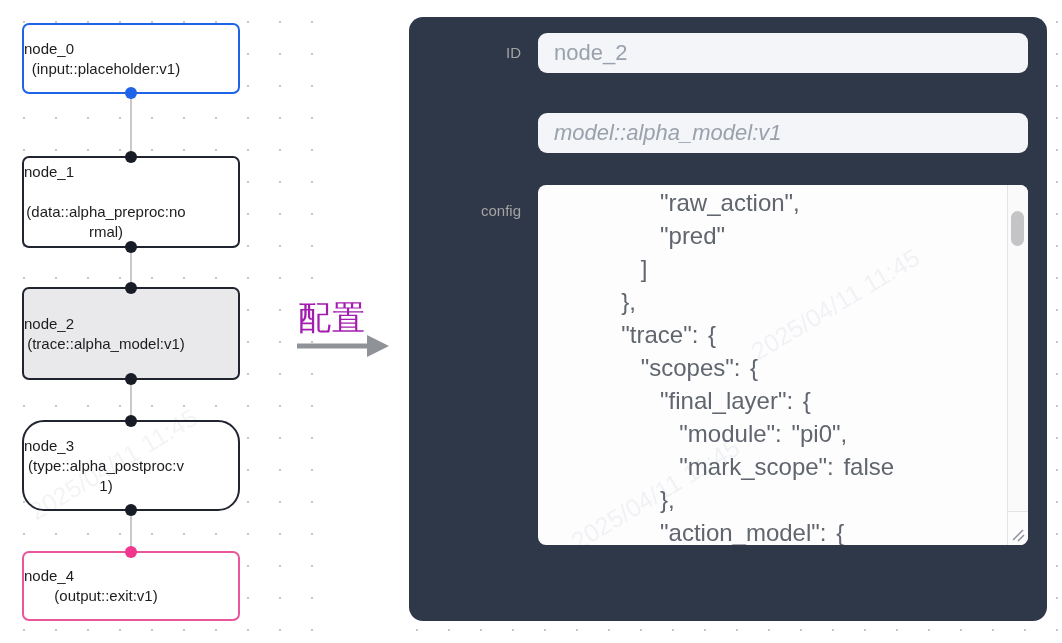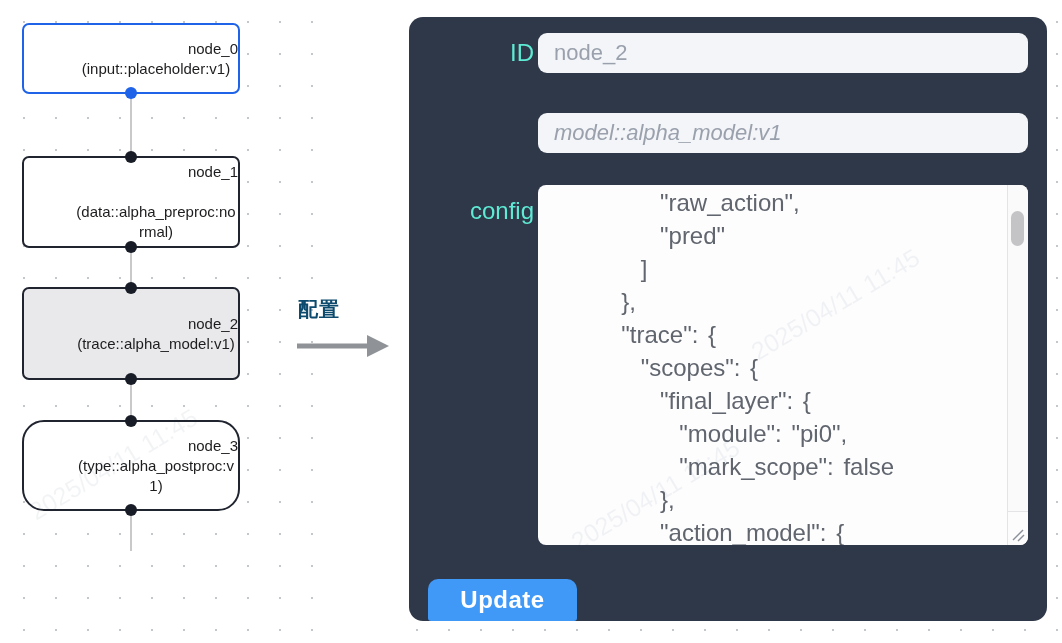--- a/index.html
+++ b/index.html
@@ -10,50 +10,50 @@
   
   .canvas { position: absolute; top: 0; height: 643px;
     background-image: radial-gradient(circle, #c4c7cc 1.3px, rgba(0,0,0,0) 1.4px);
     background-size: 32px 32px; background-position: 8px 6px; }
   .canvas-left  { left: 0; width: 316px; }
   .canvas-right { left: 393px; width: 669px; }
 
   
   .node { position: absolute; left: 22px; width: 218px; background: #ffffff;
     border: 2px solid #20242f; border-radius: 7px; display: flex; flex-direction: column;
-    justify-content: center; align-items: flex-end; text-align: center;
+    justify-content: center; align-items: flex-start; text-align: center;
     font-size: 15px; line-height: 20px; color: #1d1d1f; font-weight: 500; }
   .node .node-type { width: 164px; word-break: break-all; }
   .node.n0 { top: 23px;  height: 71px; border-color: #1f63e8; }
   .node.n1 { top: 156px; height: 92px; gap: 20px; }
   .node.n2 { top: 287px; height: 93px; background: #e9e9eb; border-width: 2.5px; }
   .node.n3 { top: 420px; height: 91px; border-radius: 22px; }
   .node.n4 { top: 551px; height: 70px; border-color: #e8569c; }
   .handle { position: absolute; left: 50%; width: 12px; height: 12px; margin-left: -6px;
     border-radius: 50%; background: #181c27; z-index: 3; }
   .handle.h-top { top: -7px; }
   .handle.h-bottom { bottom: -7px; }
   .handle.blue { background: #1f63e8; }
   .handle.pink { background: #f0368e; }
   .edge { position: absolute; left: 130px; width: 2px; background: #c9c9cc; z-index: 1; }
   .edge.e0 { top: 94px;  height: 62px; }
   .edge.e1 { top: 248px; height: 39px; }
   .edge.e2 { top: 380px; height: 40px; }
   .edge.e3 { top: 511px; height: 40px; }
 
   
-  .transition-label { position: absolute; left: 298px; top: 296px; font-size: 20px;
-    color: #0c4a6e; font-weight: 700; letter-spacing: 1px; }
+  .transition-label { position: absolute; left: 298px; top: 296px; font-size: 33px;
+    color: #a21caf; font-weight: 400; letter-spacing: 1px; }
   .arrow-svg { position: absolute; left: 295px; top: 333px; }
 
   
   .panel { position: absolute; left: 16px; top: 17px; width: 638px; height: 604px;
     background: #2f3848; border-radius: 14px; }
   .f-label { position: absolute; left: 0; width: 112px; text-align: right;
-    color: #5eead4; font-size: 24px; margin-left: 13px; }
+    color: #a3a3a3; font-size: 15px; }
   .lbl-id { top: 16px; height: 40px; line-height: 40px; }
   .lbl-type { top: 96px; height: 40px; line-height: 40px; }
   .lbl-config { top: 176px; height: 36px; line-height: 36px; }
   .f-input { position: absolute; left: 129px; width: 490px; height: 40px;
     background: #f3f5f9; border: none; outline: none; border-radius: 9px;
     padding: 0 16px; font-size: 22px; color: #9aa1ac;
     font-family: "Liberation Sans", "DejaVu Sans", sans-serif; }
   .inp-id { top: 16px; }
   .inp-type { top: 96px; font-style: italic; }
 
@@ -114,20 +114,25 @@
       <span class="handle h-bottom"></span>
     </div>
 
     <div class="node n3">
       <div class="node-id">node_3</div>
       <div class="node-type">(type::alpha_postproc:v1)</div>
       <span class="handle h-top"></span>
       <span class="handle h-bottom"></span>
     </div>
 
+    <div class="node n4">
+      <div class="node-id">node_4</div>
+      <div class="node-type">(output::exit:v1)</div>
+      <span class="handle h-top pink"></span>
+    </div>
 
   </div>
 
   <div class="transition-label">配置</div>
   <svg class="arrow-svg" width="98" height="26" viewBox="0 0 98 26">
     <line x1="2" y1="13" x2="72" y2="13" stroke="#8f9296" stroke-width="5"></line>
     <polygon points="72,2 72,24 94,13" fill="#8f9296"></polygon>
   </svg>
 
   <div class="canvas canvas-right">
@@ -155,21 +160,20 @@
           <div class="ta-thumb"></div>
         </div>
         <div class="ta-corner">
           <svg width="15" height="15" viewBox="0 0 15 15">
             <line x1="2" y1="12" x2="12" y2="2" stroke="#8a8f98" stroke-width="1.4"></line>
             <line x1="7" y1="13" x2="13" y2="7" stroke="#8a8f98" stroke-width="1.4"></line>
           </svg>
         </div>
       </div>
 
-      <button class="update-btn">Update</button>
 
     </div>
   </div>
 
   <div class="wm wm1">2025/04/11 11:45</div>
   <div class="wm wm2">2025/04/11 11:45</div>
   <div class="wm wm3">2025/04/11 11:45</div>
 
 </div>
 

